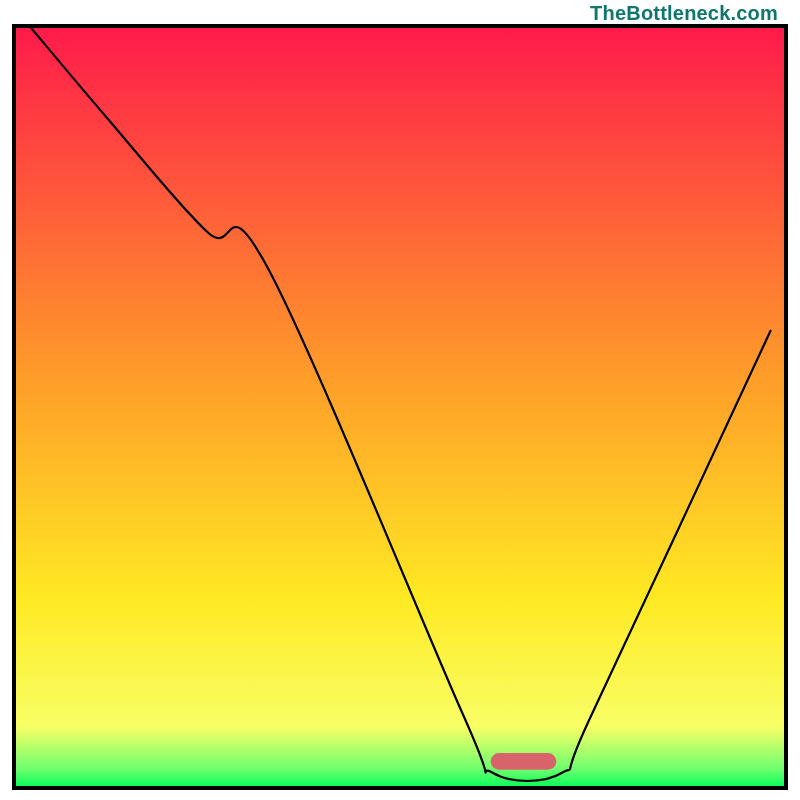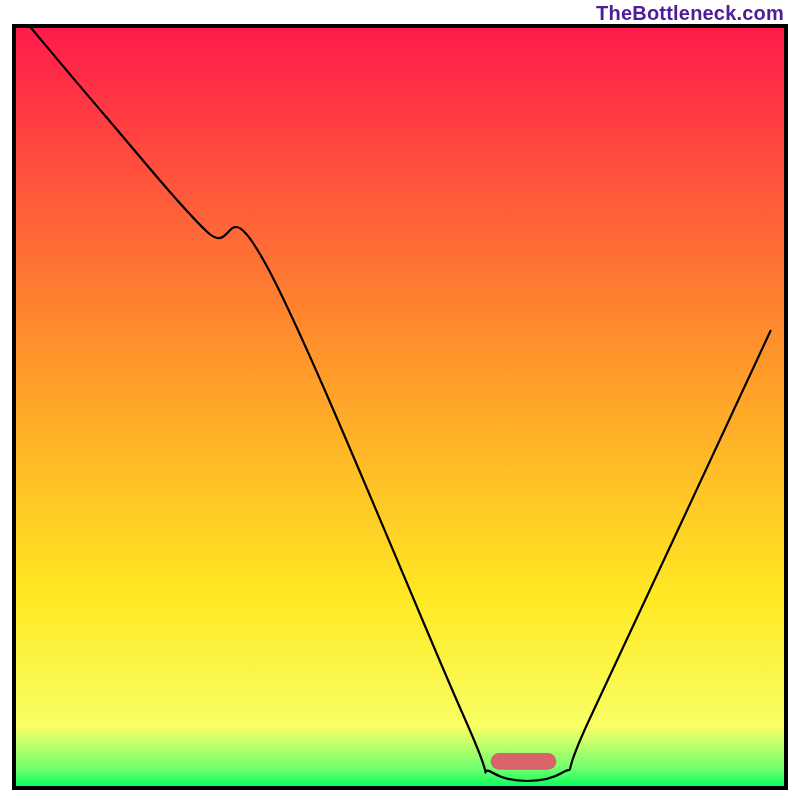--- a/index.html
+++ b/index.html
@@ -7,24 +7,24 @@
     padding: 0;
     width: 800px;
     height: 800px;
     background: #fff;
     font-family: Arial, Helvetica, sans-serif;
     overflow: hidden;
   }
   .watermark {
     position: absolute;
     top: 2px;
-    right: 16px;
+    right: 22px;
     font-size: 20px;
     font-weight: bold;
-    color: #4c1d95;
+    color: #0f766e;
     letter-spacing: 0.2px;
   }
   .plot {
     position: absolute;
     top: 24px;
     left: 12px;
     width: 776px;
     height: 766px;
   }
 </style>

